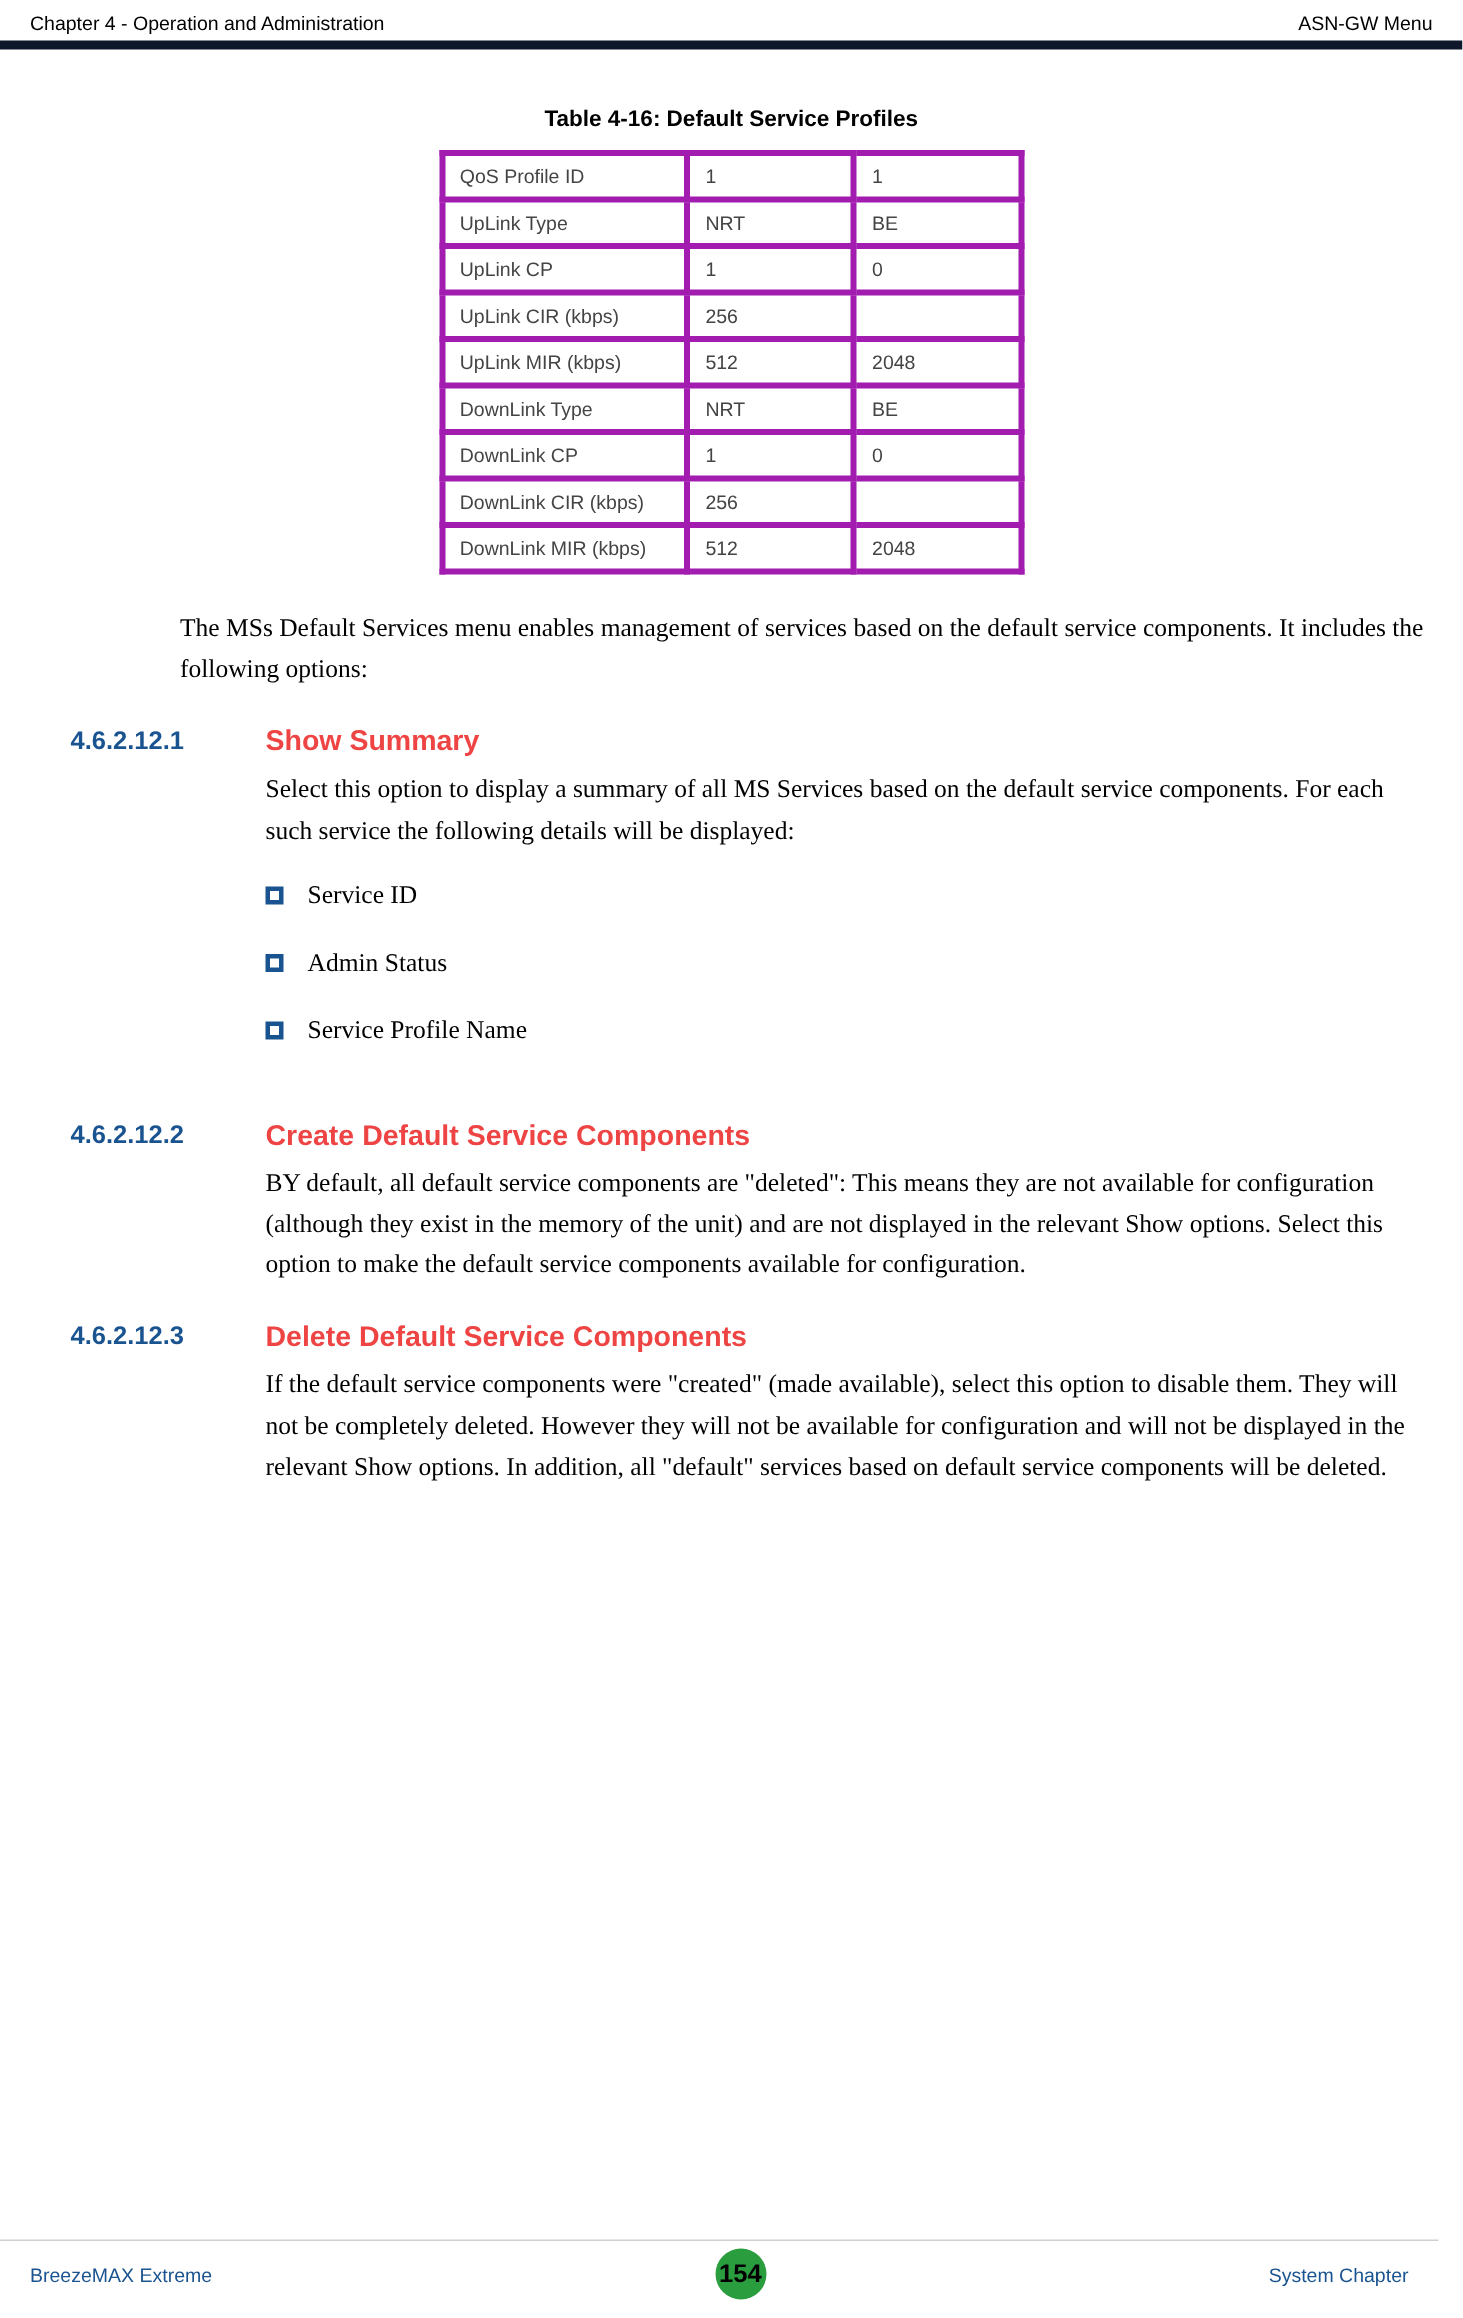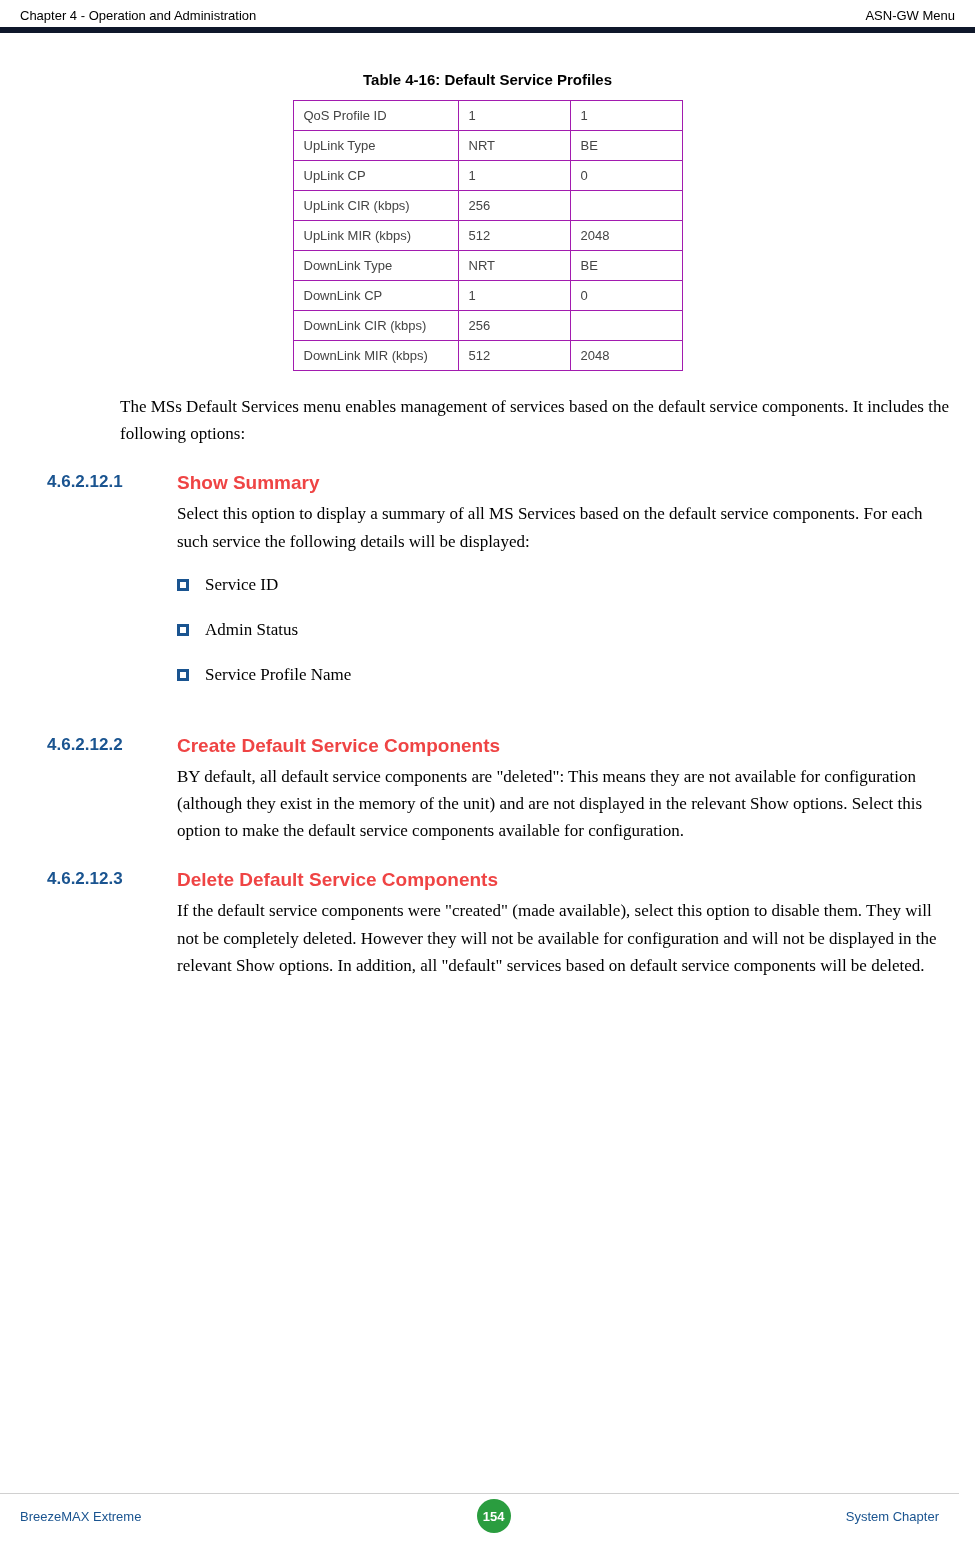--- a/index.html
+++ b/index.html
@@ -33,21 +33,21 @@
       font-weight: bold;
       margin-top: 38px;
       margin-bottom: 12px;
     }
     .profiles-table {
       margin: 0 auto;
       border-collapse: collapse;
       width: 390px;
     }
     .profiles-table td {
-      border: 1px solid #a21caf;
+      border: 4px solid #a21caf;
       padding: 6px 10px;
       font-family: Arial, sans-serif;
       font-size: 13px;
       color: #444;
       height: 30px;
     }
     .profiles-table td:first-child {
       width: 165px;
     }
     .profiles-table td:nth-child(2),
@@ -128,29 +128,29 @@
       align-items: center;
       padding-top: 5px;
       font-family: Arial, sans-serif;
       font-size: 13px;
     }
     .footer-left {
       color: #1a5490;
     }
     .page-badge {
       background: #2a9d3f;
-      color: #ffffff;
+      color: #000000;
       border-radius: 50%;
       width: 34px;
       height: 34px;
       display: flex;
       align-items: center;
       justify-content: center;
       font-weight: bold;
-      font-size: 13px;
+      font-size: 17px;
     }
     .footer-right {
       color: #1a5490;
     }
   </style>
 </head>
 <body>
 
 <div class="header">
   <span>Chapter 4 - Operation and Administration</span>

